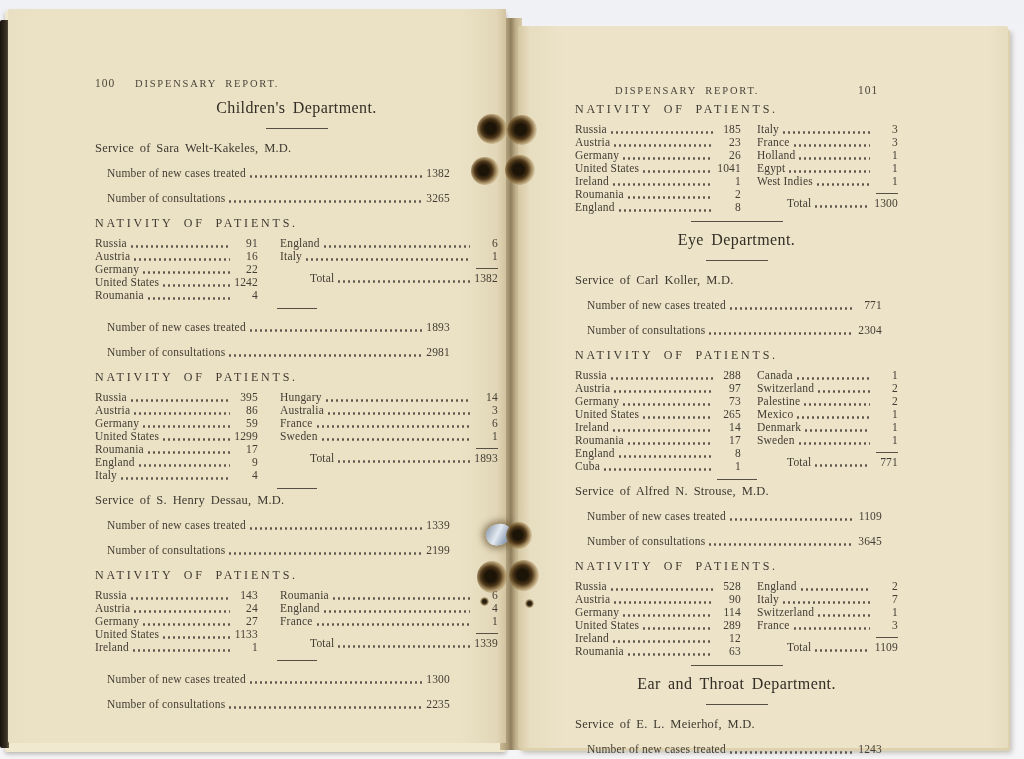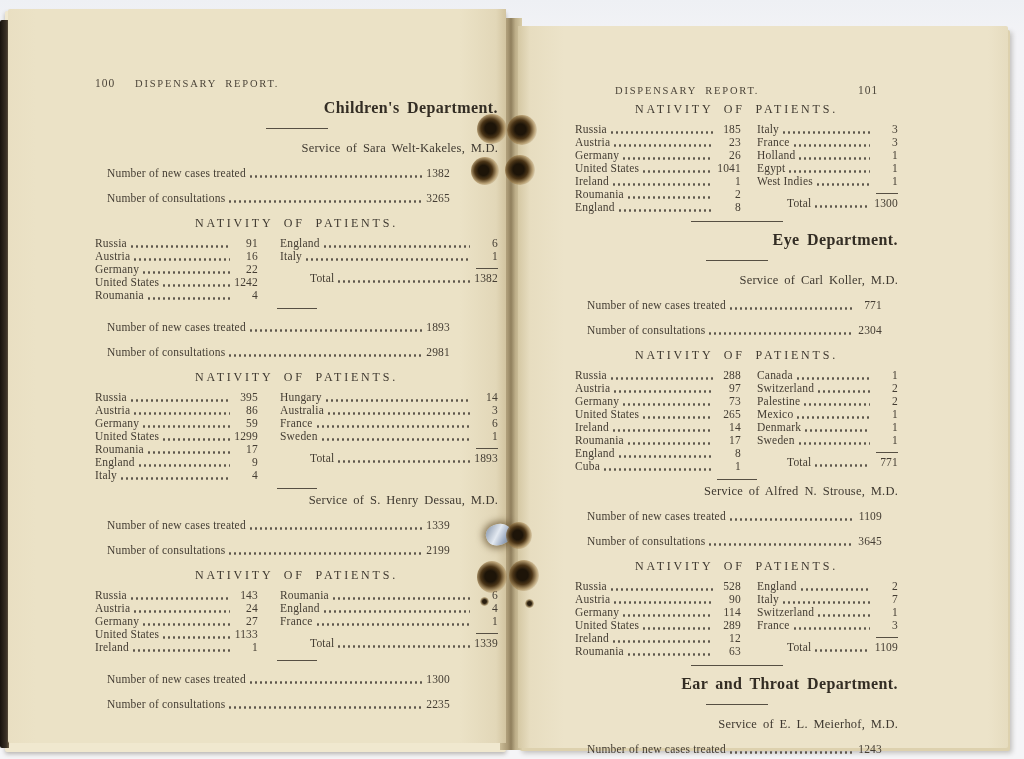--- a/index.html
+++ b/index.html
@@ -57,49 +57,49 @@
 
   .running{display:flex;align-items:baseline;margin-bottom:0;}
   .rhead{
     flex:1;text-align:left;
     font-size:10.5px;letter-spacing:1.8px;word-spacing:4px;color:#4c453a;
   }
   .pgnum{width:40px;font-size:11.5px;letter-spacing:1px;color:#4c453a;}
   .pgnum.right{text-align:left;}
 
   .dept{
-    text-align:right;font-weight:bold;color:#332d24;
+    text-align:center;font-weight:normal;color:#332d24;
     font-size:16px;line-height:18px;letter-spacing:.4px;word-spacing:3px;
     margin-top:9px;
   }
   .rule{border-top:1.5px solid #564f43;height:0;}
   .rule-dept{width:62px;margin:11px auto 12px;}
   .rule-narrow{width:40px;margin:6px auto 4px;}
   .rule-wide{width:92px;margin:7px auto 6px;}
 
   .service{
-    text-align:right;font-size:12.5px;line-height:14px;
+    text-align:left;font-size:12.5px;line-height:14px;
     word-spacing:2.5px;color:#3f3930;margin:3px 0 4px;
   }
 
   .row{display:flex;align-items:baseline;height:13px;}
   .statrow{margin:12px;}
   .page-left .statrow{padding-right:36px;}
   .page-right .statrow{padding-right:4px;}
 
   .lbl{white-space:nowrap;}
   .leader{
     flex:1 1 auto;align-self:flex-end;height:3px;margin:0 4px 2px;
     background-image:radial-gradient(circle at 1px 1.5px,#5d564b 1px,rgba(0,0,0,0) 1.4px);
     background-size:5px 3px;background-repeat:repeat-x;background-position:0 100%;
   }
   .val{text-align:right;min-width:24px;white-space:nowrap;}
 
   .nat-title{
-    text-align:center;font-size:12px;line-height:13px;
+    font-size:12px;line-height:13px;
     letter-spacing:2.8px;word-spacing:5px;color:#3f3930;
     margin:6px 0 7px;
   }
   .nat-grid{display:grid;}
   .page-left .nat-grid{grid-template-columns:163px 1fr;column-gap:22px;}
   .page-right .nat-grid{grid-template-columns:166px 1fr;column-gap:16px;}
   .natrow{margin:0;}
   .sum-rule{
     width:22px;height:0;border-top:1.5px solid #564f43;
     margin:5px 0 3px auto;

